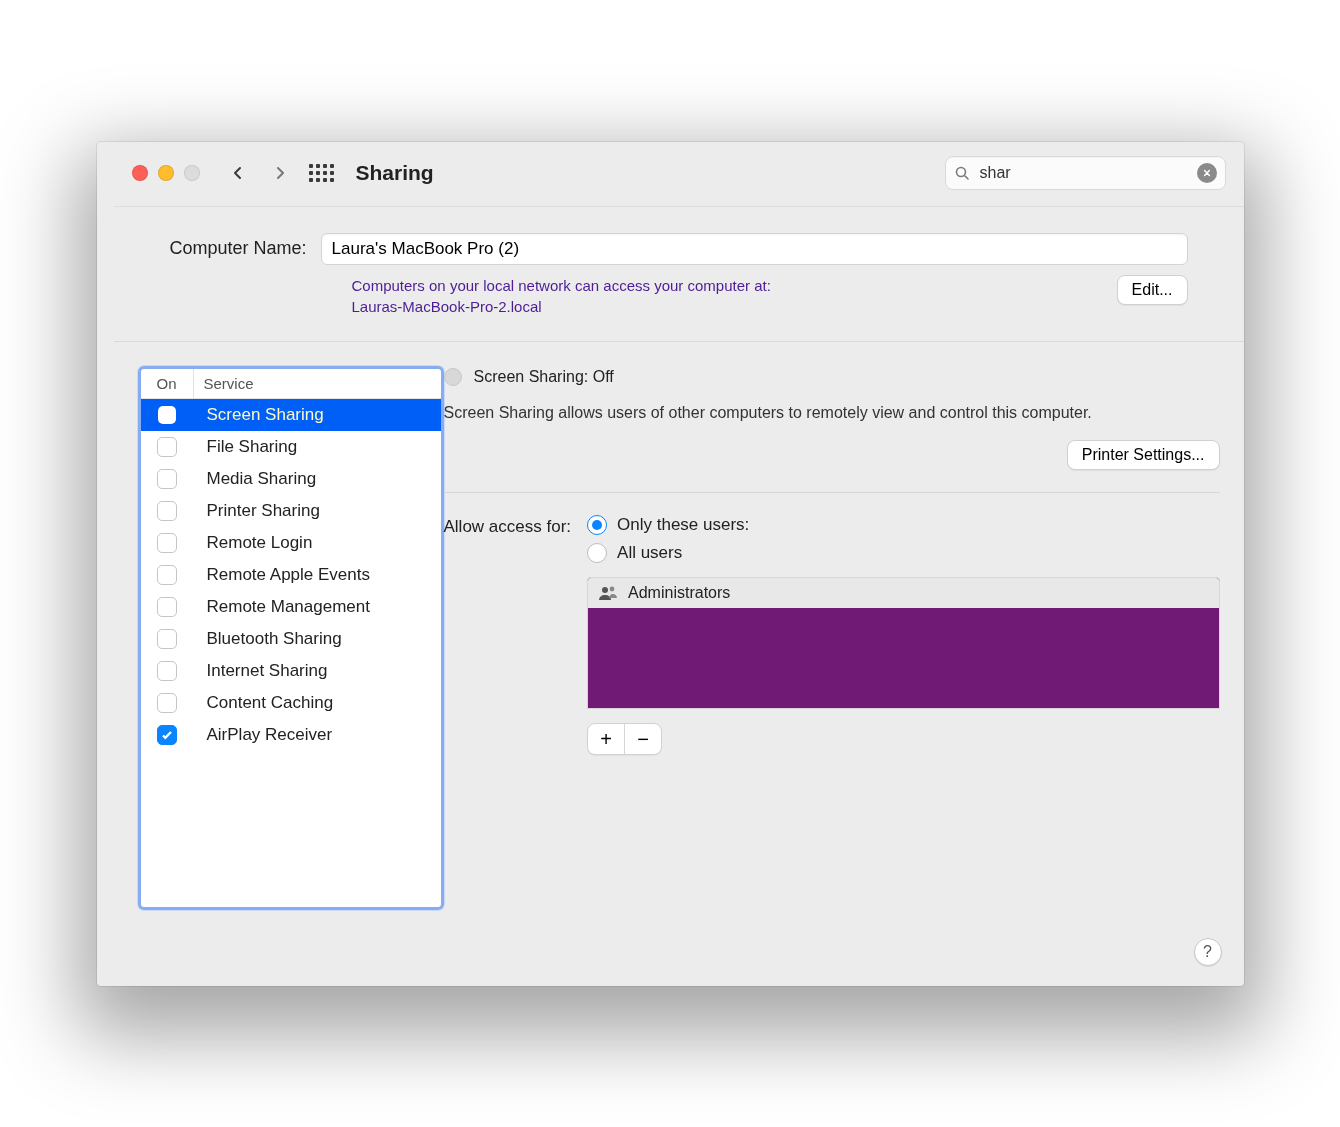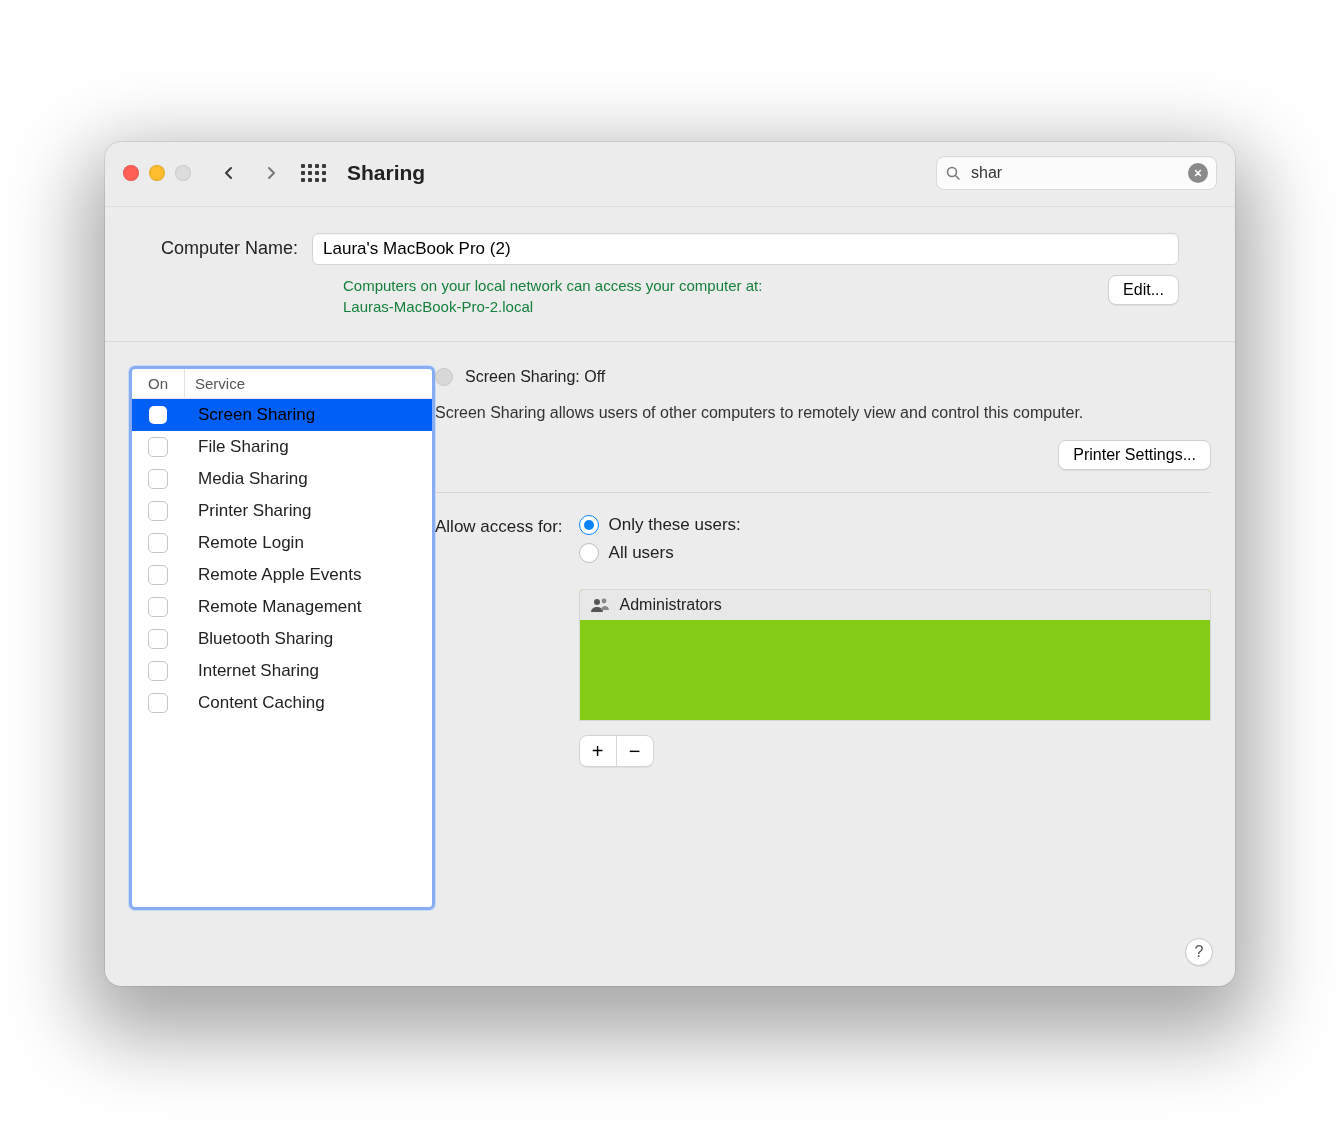--- a/index.html
+++ b/index.html
@@ -12,23 +12,23 @@
     --white:#ffffff;
     --blue:#0a60ff;
     --blue2:#0a84ff;
     --focus:#6b9eff;
     --row-sel:#005ff6;
     --shadow:rgba(0,0,0,.35);
   }
   html,body{margin:0;padding:0;background:#fff;font-family:-apple-system,Helvetica,Arial,sans-serif;font-size:17px;color:var(--text);}
   .desktop{width:1340px;height:1127px;position:relative;display:flex;align-items:center;justify-content:center;}
   .window{
-    width:1130px;height:844px;background:var(--bg);border-radius:16px;
+    width:1130px;height:844px;background:var(--bg);border-radius:4px;
     box-shadow:0 30px 80px 20px rgba(0,0,0,.35), 0 0 0 1px rgba(0,0,0,.08);
-    display:flex;flex-direction:column;overflow:hidden;
+    display:flex;flex-direction:column;overflow:hidden;padding-left:17px;
   }
   
   .titlebar{display:flex;align-items:center;gap:14px;padding:14px 18px 16px;border-bottom:1px solid rgba(0,0,0,.06);}
   .traffic{display:flex;gap:10px;margin-right:10px;}
   .traffic span{width:14px;height:14px;border-radius:50%;display:inline-block;}
   .tl-close{background:#ff5f57;border:1px solid rgba(0,0,0,.1);}
   .tl-min{background:#febc2e;border:1px solid rgba(0,0,0,.1);}
   .tl-zoom{background:#dcdcdc;border:1px solid rgba(0,0,0,.08);}
   .navbtn{width:28px;height:28px;display:flex;align-items:center;justify-content:center;border:none;background:transparent;border-radius:6px;}
   .navbtn svg{stroke:#777;}
@@ -41,35 +41,35 @@
   .search input{border:none;outline:none;background:transparent;font-size:16px;flex:1;margin:0 8px;color:#333;}
   .clear-btn{width:20px;height:20px;border-radius:50%;background:#8a8a8a;display:flex;align-items:center;justify-content:center;border:none;}
   .clear-btn svg{stroke:#fff;}
 
   
   .topblock{padding:26px 56px 24px 56px;display:flex;flex-direction:column;gap:10px;border-bottom:1px solid rgba(0,0,0,.08);}
   .row1{display:flex;align-items:center;gap:14px;}
   .cnlabel{font-size:18px;white-space:nowrap;}
   .cninput{flex:1;height:30px;border:1px solid #d4d4d4;border-radius:6px;background:#fff;padding:0 10px;font-size:17px;box-shadow:inset 0 1px 2px rgba(0,0,0,.05);}
   .row2{display:flex;align-items:flex-start;gap:18px;padding-left:182px;}
-  .hint{font-size:15px;color:#15803d;line-height:1.4;flex:1;}
+  .hint{font-size:15px;color:#4c1d95;line-height:1.4;flex:1;}
   .btn{background:#fff;border:1px solid #d0d0d0;border-radius:8px;padding:5px 14px;font-size:16px;box-shadow:0 1px 1px rgba(0,0,0,.06);}
 
   
   .main{display:flex;padding:24px 24px 28px 24px;flex:1;min-height:0;}
   .services{
     width:300px;border:3px solid #88acf2;border-radius:6px;background:#fff;display:flex;flex-direction:column;
     box-shadow:0 0 0 1px #c9d9f8;
   }
   .svc-head{display:flex;align-items:center;font-size:15px;color:#555;border-bottom:1px solid #e2e2e2;}
   .svc-head .col-on{width:52px;text-align:center;padding:6px 0;border-right:1px solid #e2e2e2;}
   .svc-head .col-svc{padding:6px 10px;}
   .svc-list{flex:1;}
   .svc-row{display:flex;align-items:center;height:32px;font-size:17px;}
-  .svc-row.selected{background:var(--row-sel);color:#000000;}
+  .svc-row.selected{background:var(--row-sel);color:#fef9c3;}
   .chkwrap{width:52px;display:flex;align-items:center;justify-content:center;}
   .chk{width:18px;height:18px;border:1px solid #c6c6c6;border-radius:5px;background:#fff;display:flex;align-items:center;justify-content:center;}
   .svc-row.selected .chk{border:none;background:#fff;}
   .chk.checked{background:var(--blue2);border-color:var(--blue2);}
   .chk.checked svg{display:block;}
   .chk svg{display:none;stroke:#fff;stroke-width:2.4;}
   .svc-label{padding-left:14px;}
 
   .detail{flex:1;display:flex;flex-direction:column;gap:16px;}
   .status-row{display:flex;align-items:center;gap:12px;padding-top:2px;}
@@ -78,21 +78,21 @@
   .desc{font-size:16px;color:#333;line-height:1.4;}
   .cs-row{display:flex;justify-content:flex-end;}
   .divider{height:1px;background:#d6d6d6;margin:6px 0;}
   .access{display:flex;gap:16px;}
   .access-label{font-size:17px;padding-top:2px;white-space:nowrap;}
   .radio-col{display:flex;flex-direction:column;gap:8px;flex:1;}
   .radio-row{display:flex;align-items:center;gap:10px;font-size:17px;}
   .radio{width:18px;height:18px;border-radius:50%;border:1px solid #bdbdbd;background:#fff;display:flex;align-items:center;justify-content:center;}
   .radio.checked{border-color:var(--blue2);}
   .radio.checked::after{content:"";width:10px;height:10px;border-radius:50%;background:var(--blue2);}
-  .userlist{margin-top:18px;background:#84cc16;border:1px solid #d7d7d7;height:130px;border-radius:4px 4px 0 0;overflow:hidden;}
+  .userlist{margin-top:6px;background:#701a75;border:1px solid #d7d7d7;height:130px;border-radius:4px 4px 0 0;overflow:hidden;}
   .user-row{display:flex;align-items:center;gap:10px;height:30px;padding:0 10px;background:#e8e8e8;font-size:16px;}
   .addremove{display:inline-flex;border:1px solid #d2d2d2;border-radius:8px;background:#fff;height:30px;align-items:stretch;overflow:hidden;margin-top:6px;width:max-content;box-shadow:0 1px 1px rgba(0,0,0,.05);}
   .addremove button{width:36px;border:none;background:transparent;font-size:20px;line-height:1;display:flex;align-items:center;justify-content:center;}
   .addremove .sep{width:1px;background:#d6d6d6;}
 
   .footer{display:flex;justify-content:flex-end;padding:0 22px 20px 0;}
   .help{width:28px;height:28px;border-radius:50%;border:1px solid #c8c8c8;background:#fff;display:flex;align-items:center;justify-content:center;font-size:16px;color:#555;box-shadow:0 1px 1px rgba(0,0,0,.08);}
 </style>
 </head>
 <body>
@@ -220,20 +220,30 @@
               <div class="chkwrap">
                 <span class="chk"></span>
               </div>
               <div class="svc-label">Internet Sharing</div>
             </div>
             <div class="svc-row">
               <div class="chkwrap">
                 <span class="chk"></span>
               </div>
               <div class="svc-label">Content Caching</div>
+            </div>
+            <div class="svc-row">
+              <div class="chkwrap">
+                <span class="chk checked">
+                  <svg width="12" height="12" viewBox="0 0 12 12">
+                    <path d="M2 6.5l2.3 2.3L10 3" fill="none"></path>
+                  </svg>
+                </span>
+              </div>
+              <div class="svc-label">AirPlay Receiver</div>
             </div>
           </div>
       </div>
 
       <div class="detail">
         <div class="status-row">
           <span class="status-dot"></span>
           <span class="status-title">Screen Sharing: Off</span>
         </div>
         <div class="desc">Screen Sharing allows users of other computers to remotely view and control this computer.</div>

